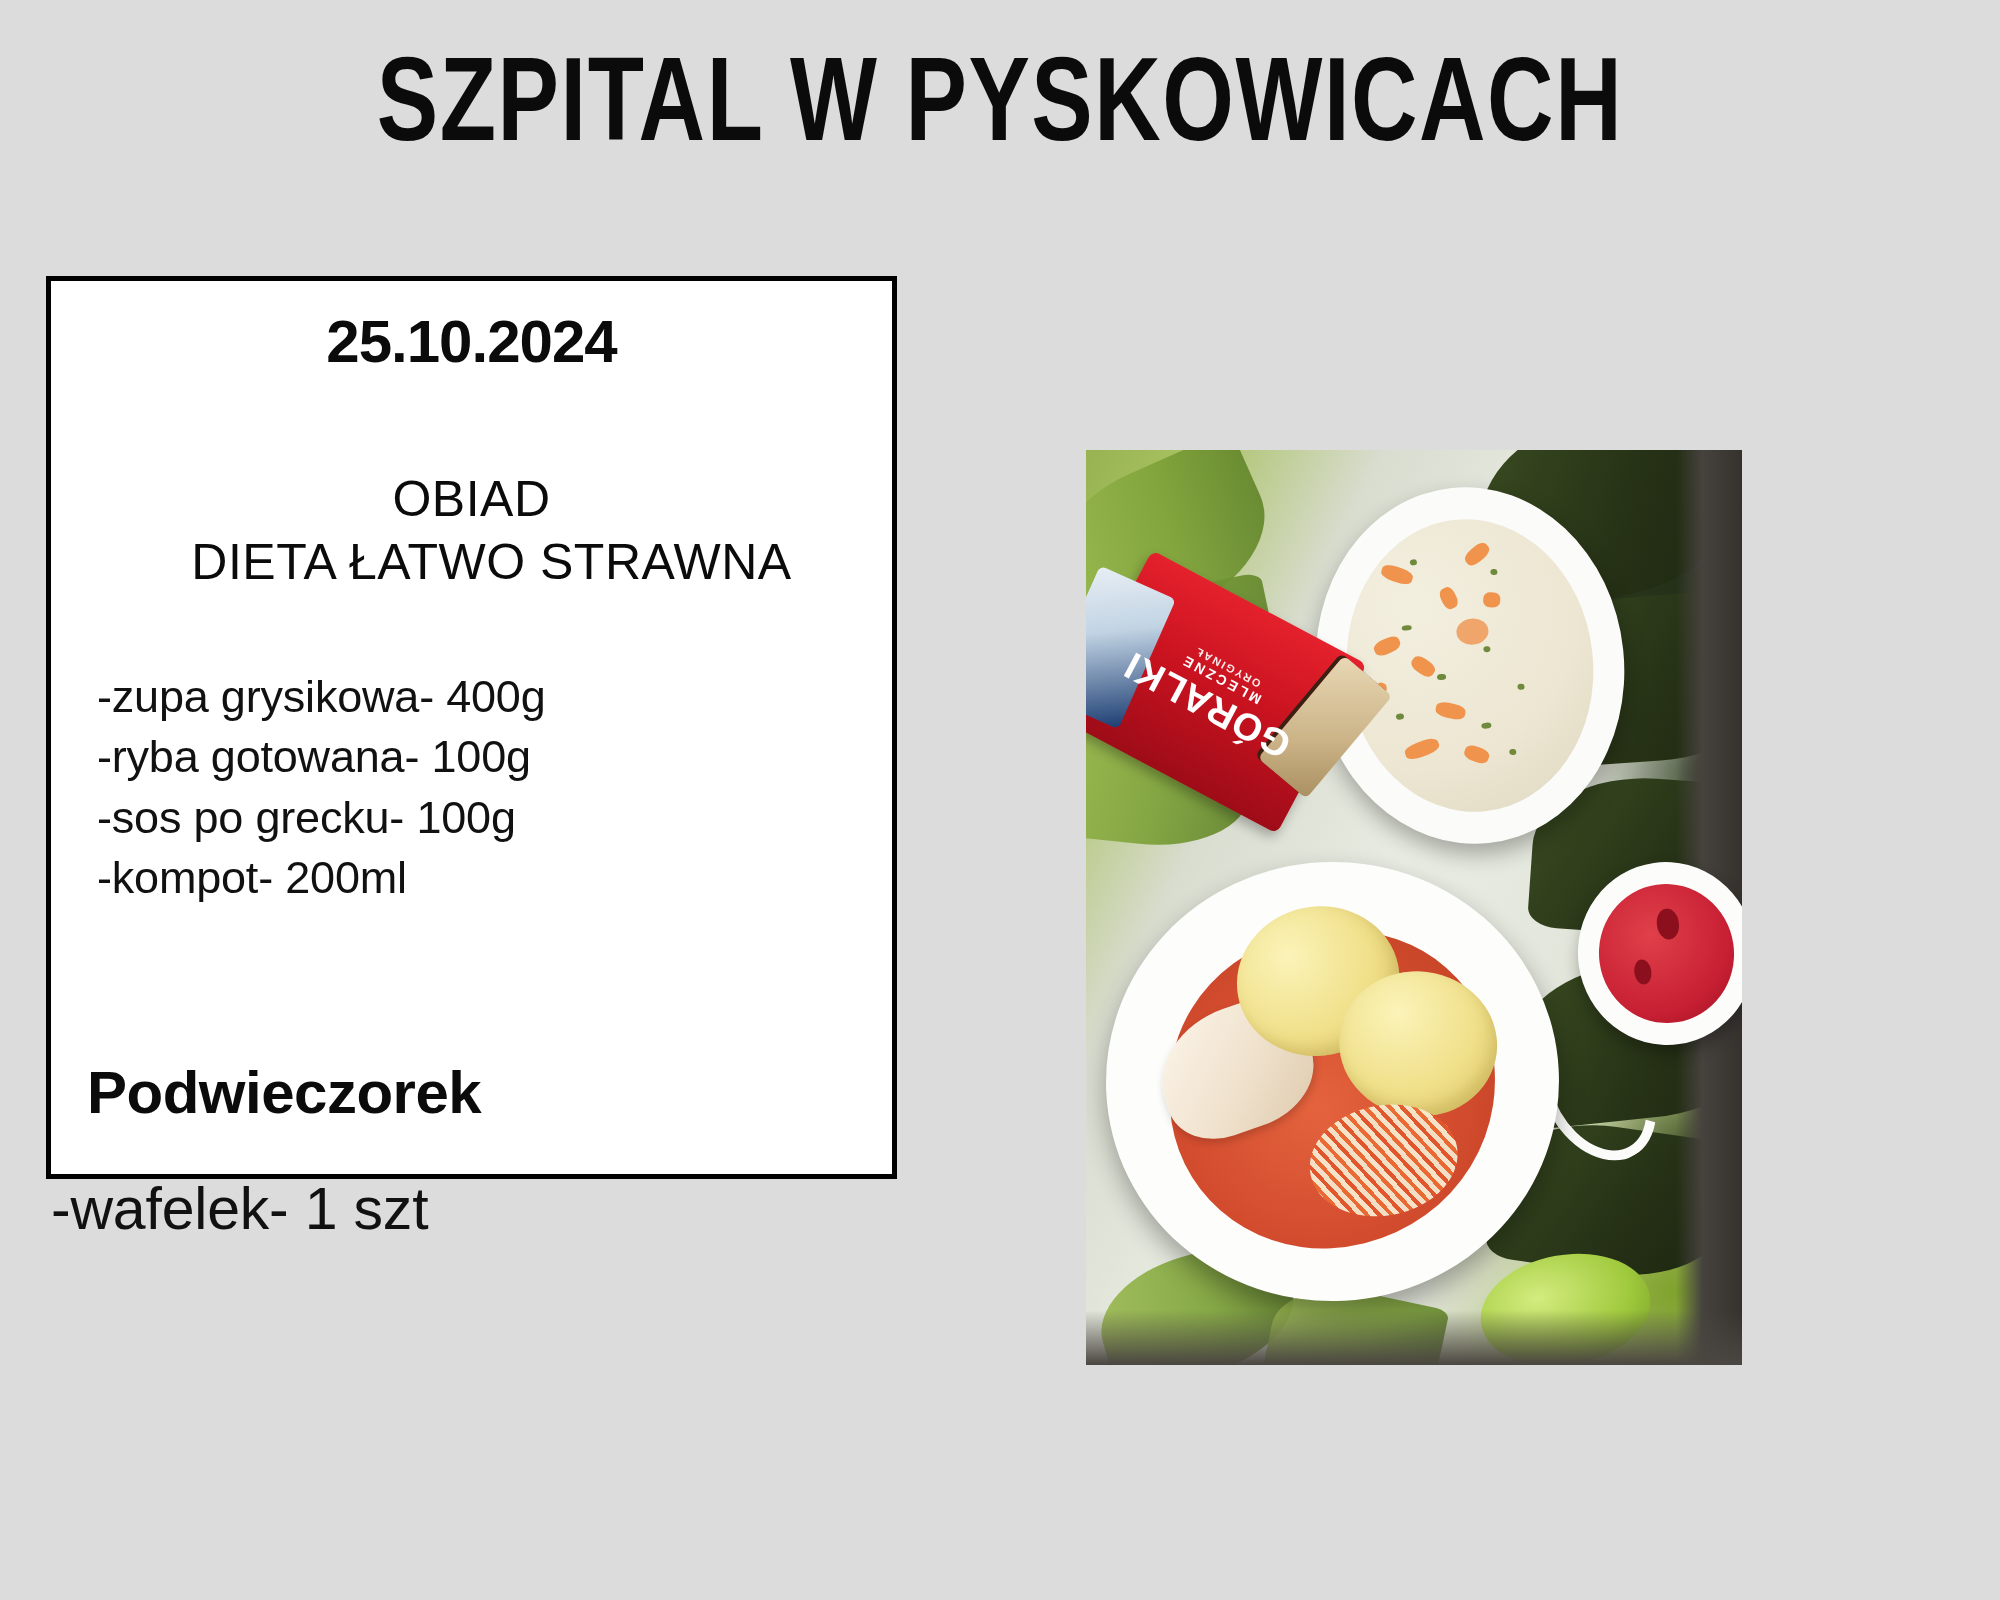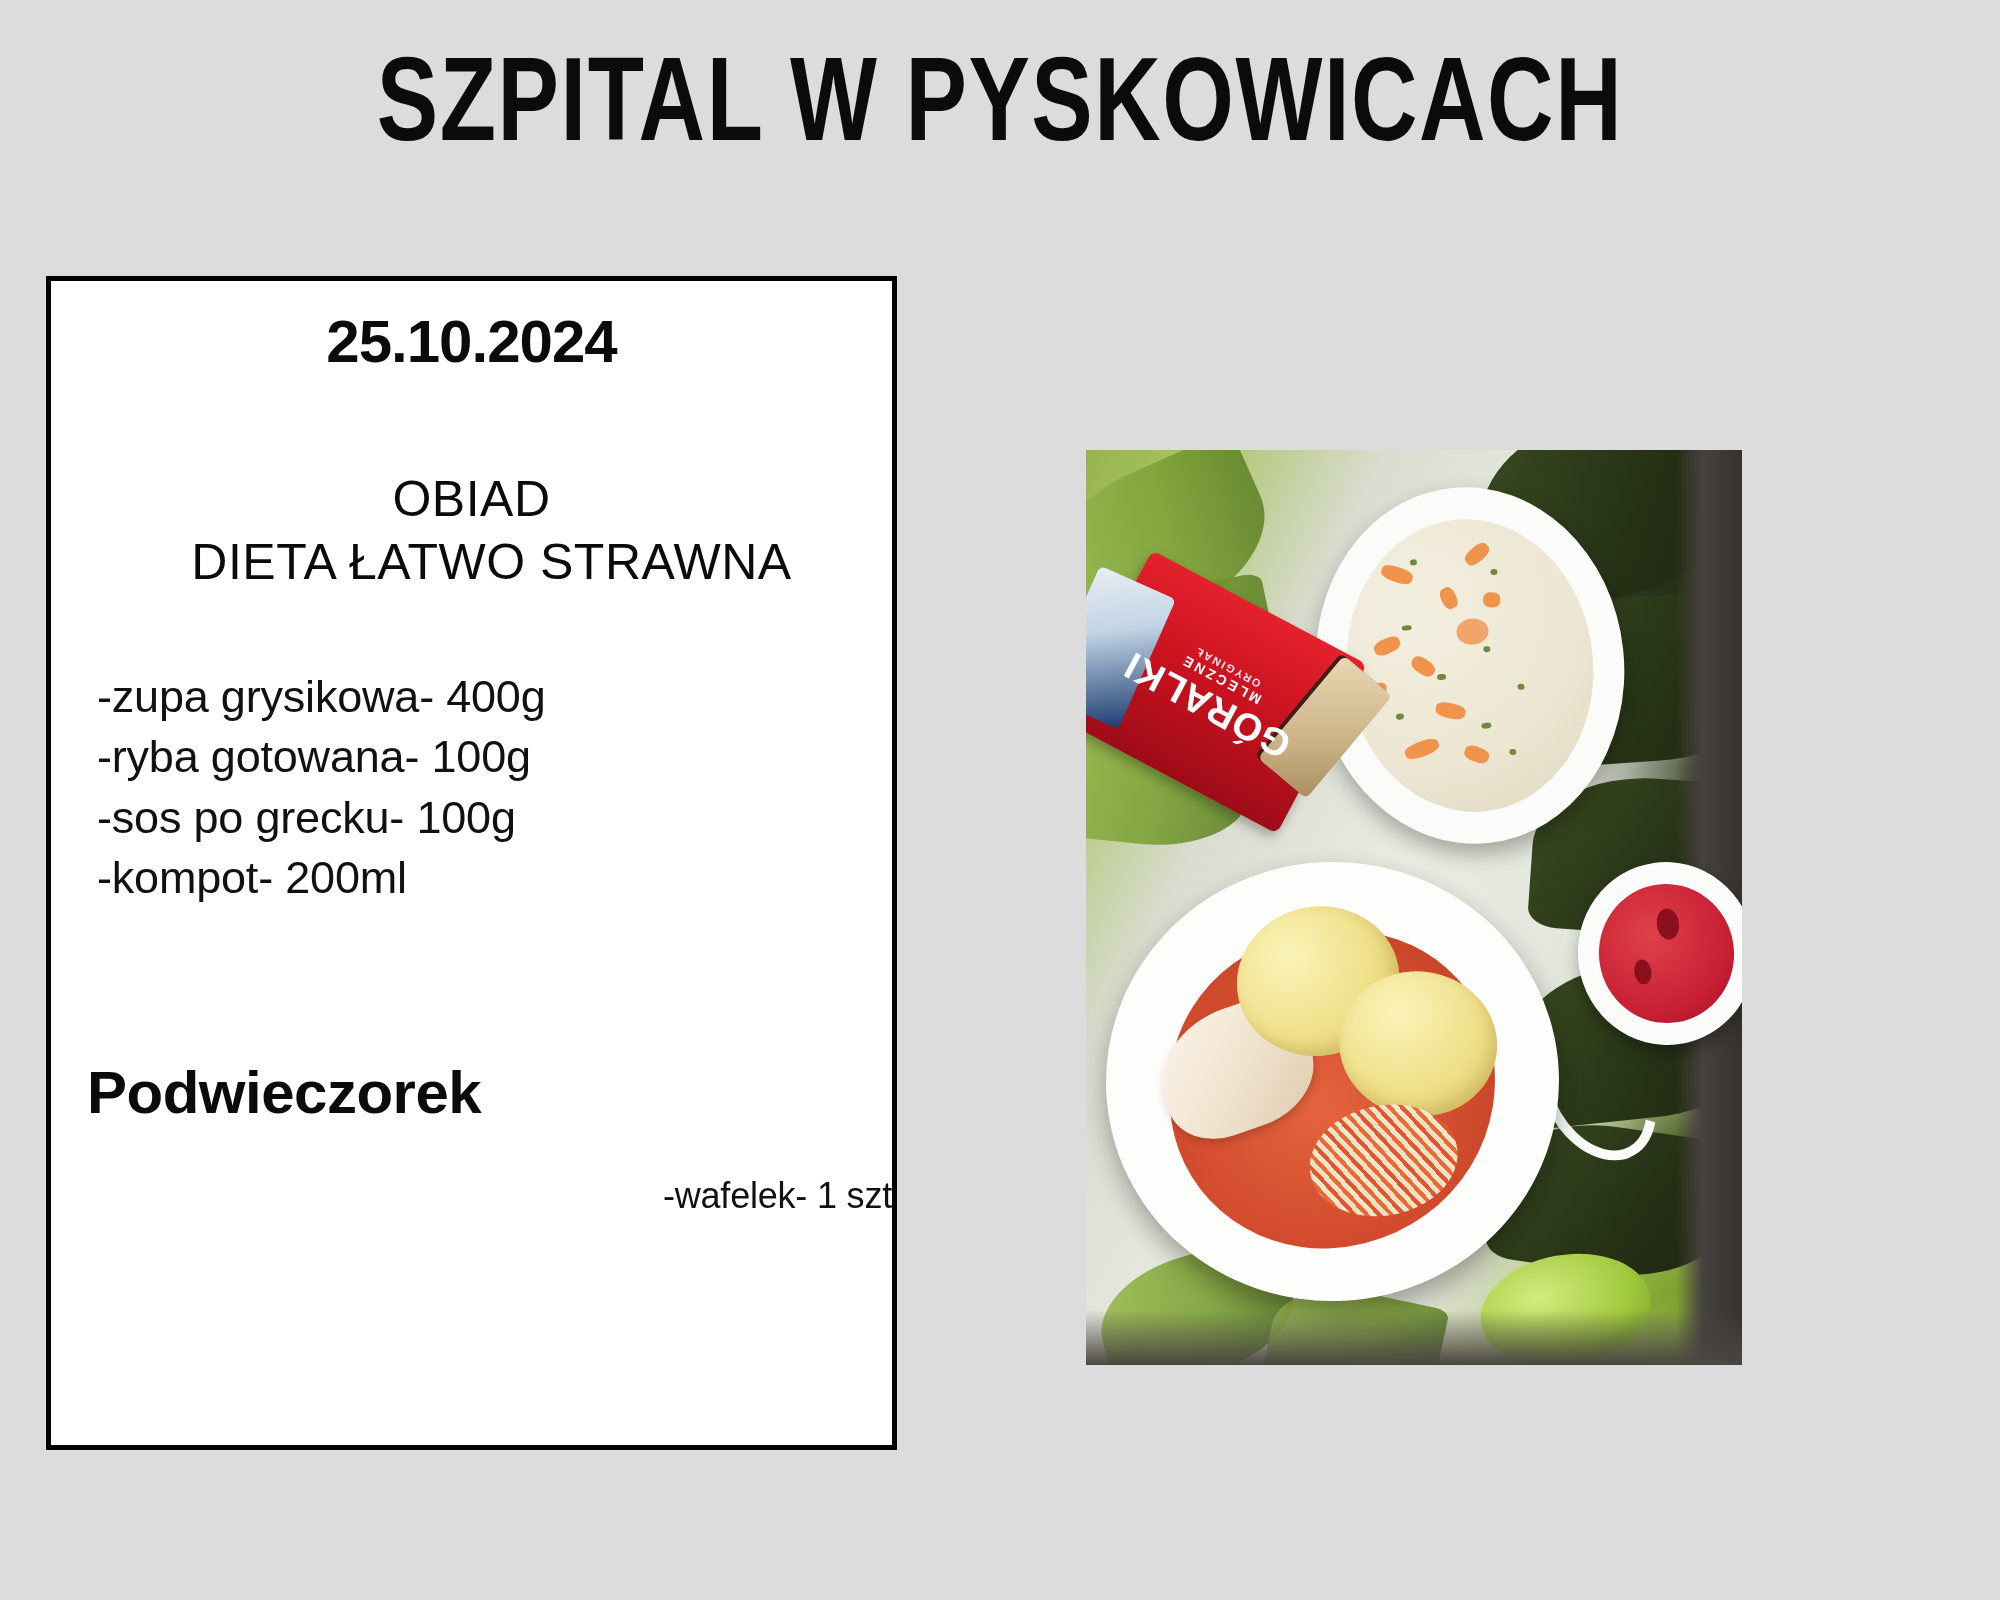--- a/index.html
+++ b/index.html
@@ -32,21 +32,21 @@
     transform-origin: center top;
     white-space: nowrap;
   }
 
   
   .menu-card {
     position: absolute;
     left: 46px;
     top: 276px;
     width: 851px;
-    height: 1174px;
+    height: 903px;
     background: #ffffff;
     border: 5px solid #000000;
     box-sizing: border-box;
   }
 
   .card-date {
     margin-top: 26px;
     text-align: center;
     font-weight: 700;
     font-size: 60px;
@@ -87,22 +87,22 @@
 
   .snack-heading {
     margin: 150px 0 0 36px;
     font-weight: 700;
     font-size: 60px;
     color: #0b0b0b;
     letter-spacing: -0.5px;
   }
   .snack-item {
     margin: 48px 0 0 0;
-    text-align: right;
-    font-size: 36px;
+    text-align: left;
+    font-size: 59px;
     color: #111111;
     letter-spacing: -0.2px;
   }
 
   
   .photo {
     position: absolute;
     left: 1086px;
     top: 450px;
     width: 656px;

